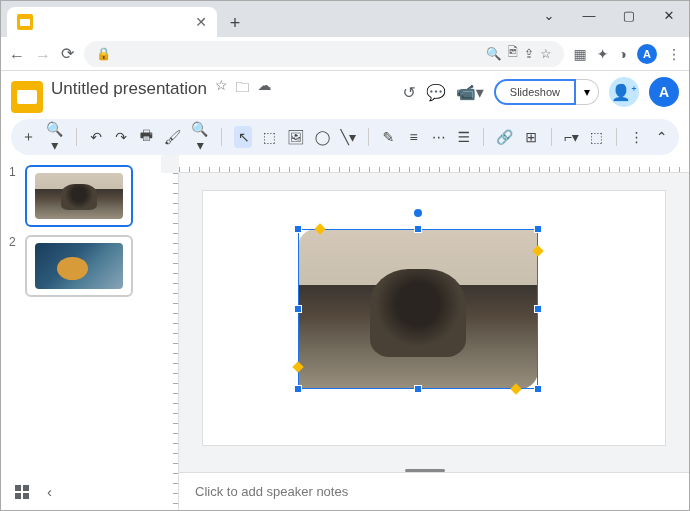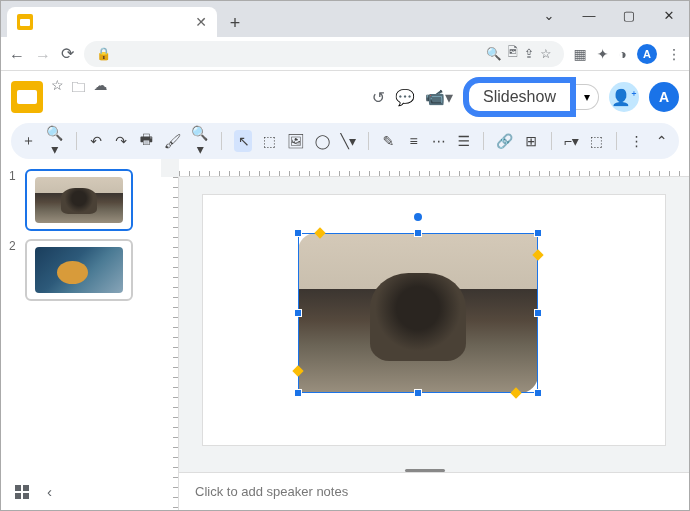--- a/index.html
+++ b/index.html
@@ -30,21 +30,21 @@
 .title-block { flex: 1; }
 .title-row { display: flex; align-items: center; gap: 8px; }
 .doc-title { font-size: 17px; color: #444; }
 .title-icons { display: flex; gap: 8px; color: #5f6368; font-size: 14px; }
 .menu-row { display: flex; gap: 2px; font-size: 13px; color: #444; margin-top: 2px; }
 .menu-item { padding: 2px 6px; border-radius: 3px; }
 .menu-highlight { border: 2px solid #e33; padding: 0px 4px; }
 .header-right { display: flex; align-items: center; gap: 10px; margin-left: auto; }
 .hr-icon { color: #5f6368; font-size: 16px; }
 .slideshow-btn { display: flex; align-items: center; }
-.slideshow-main { border: 6px solid #3b82f6; border-radius: 16px 0 0 16px; padding: 5px 14px; font-size: 16px; color: #444; }
+.slideshow-main { border: 2px solid #3b82f6; border-radius: 16px 0 0 16px; padding: 5px 14px; font-size: 11px; color: #444; }
 .slideshow-drop { border: 1px solid #ccc; border-left: none; border-radius: 0 16px 16px 0; padding: 5px 8px; font-size: 12px; }
 .share-btn { width: 30px; height: 30px; background: #c2e7ff; border-radius: 50%; display: flex; align-items: center; justify-content: center; color: #1a73e8; font-size: 16px; }
 
 
 .toolbar { height: 36px; margin: 6px 10px 0 10px; background: #edf2fa; border-radius: 18px; display: flex; align-items: center; padding: 0 10px; gap: 10px; color: #444; font-size: 14px; }
 .tb-sep { width: 1px; height: 18px; background: #ccc; margin: 0 2px; }
 .tb-icon { width: 18px; text-align: center; font-size: 14px; color: #444; }
 .tb-icon.active { background: #d3e3fd; border-radius: 4px; padding: 3px 4px; }
 .tb-collapse { margin-left: auto; }
 
@@ -131,20 +131,21 @@
     </div>
   </div>
 
   <div class="app-area">
     <div class="app-header">
       <div class="app-logo">
           <div class="app-logo-inner"></div>
         </div>
       <div class="title-block">
         <div class="title-row">
+          <span class="doc-title">Untitled presentation</span>
           <span class="title-icons">
             <span>☆</span>
             <span>🗀</span>
             <span>☁</span>
           </span>
         </div>
       </div>
       <div class="header-right">
         <span class="hr-icon">↺</span>
         <span class="hr-icon">💬</span>

